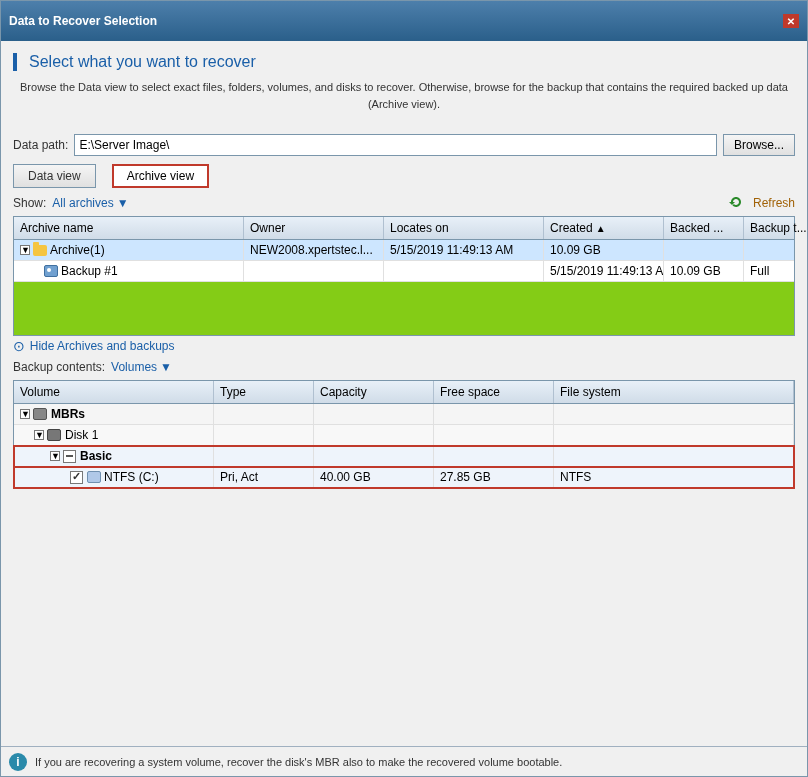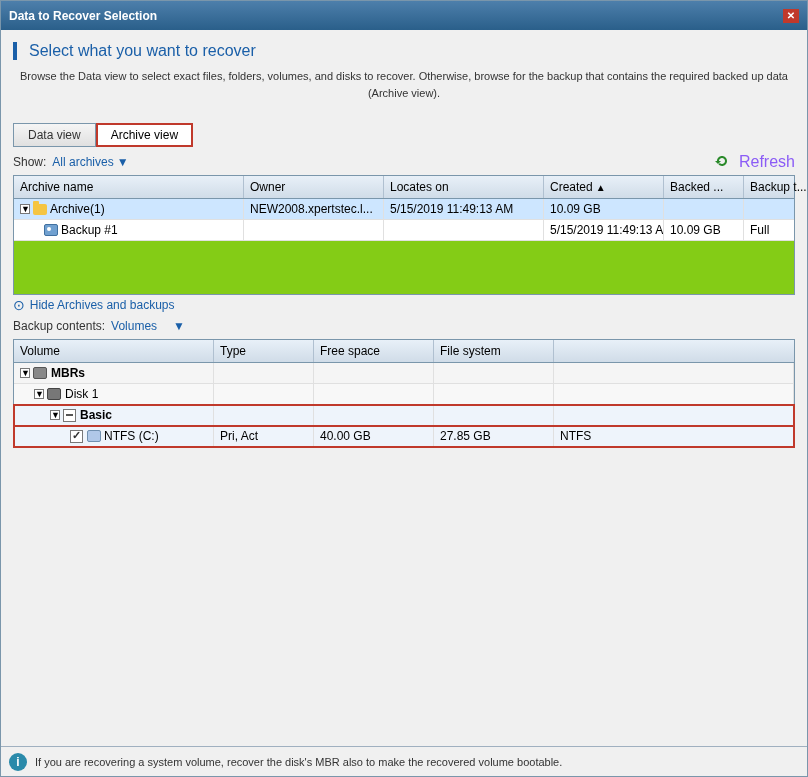--- a/index.html
+++ b/index.html
@@ -15,21 +15,21 @@
       overflow: hidden;
     }
 
     .title-bar {
       background: linear-gradient(to bottom, #4d7fab, #2a5f8a);
       color: white;
       padding: 4px 8px;
       display: flex;
       align-items: center;
       justify-content: space-between;
-      height: 29px;
+      height: 40px;
       flex-shrink: 0;
     }
 
     .title-bar-text {
       font-size: 12px;
       font-weight: bold;
     }
 
     .title-bar-close {
       width: 16px;
@@ -100,21 +100,21 @@
       padding: 0 10px;
       border: 1px solid #7a96ab;
       background: linear-gradient(to bottom, #f5f5f5, #e0e0e0);
       cursor: pointer;
       font-size: 12px;
       white-space: nowrap;
     }
 
     .tabs-row {
       display: flex;
-      gap: 0;
+      gap: 16px;
       margin-bottom: 6px;
     }
 
     .tab {
       padding: 4px 14px;
       border: 1px solid #7a96ab;
       cursor: pointer;
       font-size: 12px;
       background: linear-gradient(to bottom, #f5f5f5, #e0e0e0);
       color: #333;
@@ -148,22 +148,22 @@
       display: flex;
       align-items: center;
       gap: 3px;
     }
 
     .refresh-button {
       display: flex;
       align-items: center;
       gap: 8px;
       cursor: pointer;
-      color: #8b5cf6;
-      font-size: 16px;
+      color: #a16207;
+      font-size: 12px;
       border: none;
       background: none;
     }
 
     .refresh-icon {
       width: 18px;
       height: 18px;
       color: #2a8a2a;
     }
 
@@ -216,21 +216,21 @@
       font-size: 12px;
       color: #333;
     }
 
     .backup-dropdown {
       color: #1a5fa8;
       font-size: 12px;
       cursor: pointer;
       display: flex;
       align-items: center;
-      gap: 16px;
+      gap: 3px;
     }
 
     .checkbox {
       width: 13px;
       height: 13px;
       display: inline-block;
       border: 1px solid #777;
       background: white;
       vertical-align: middle;
       margin-right: 3px;
@@ -461,20 +461,25 @@
 
   <div class="content">
 
     <div class="header-section">
       <div style="border-left: 4px solid #1a5fa8; padding-left: 8px; margin-bottom: 8px;">
         <h2 class="section-title">Select what you want to recover</h2>
       </div>
       <p class="description-text">Browse the Data view to select exact files, folders, volumes, and disks to recover. Otherwise, browse for the backup that contains the required backed up data (Archive view).</p>
     </div>
 
+    <div class="data-path-row">
+      <span class="data-path-label">Data path:</span>
+      <input class="data-path-input" type="text" value="E:\Server Image\" style="">
+      <button class="browse-button">Browse...</button>
+    </div>
 
     <div class="tabs-row">
       <div class="tab">
         <span>Data view</span>
       </div>
       <div class="tab active">
         <span>Archive view</span>
       </div>
     </div>
 
@@ -574,20 +579,23 @@
 
     <div class="volumes-wrapper">
       <div class="vol-header-row">
         <div class="vol-th">
           <span>Volume</span>
         </div>
         <div class="vol-th">
           <span>Type</span>
         </div>
         <div class="vol-th">
+          <span>Capacity</span>
+        </div>
+        <div class="vol-th">
           <span>Free space</span>
         </div>
         <div class="vol-th">
           <span>File system</span>
         </div>
       </div>
 
       <div class="vol-row mbr-header">
         <div class="vol-td">
           <span class="expand-icon">▼</span>

